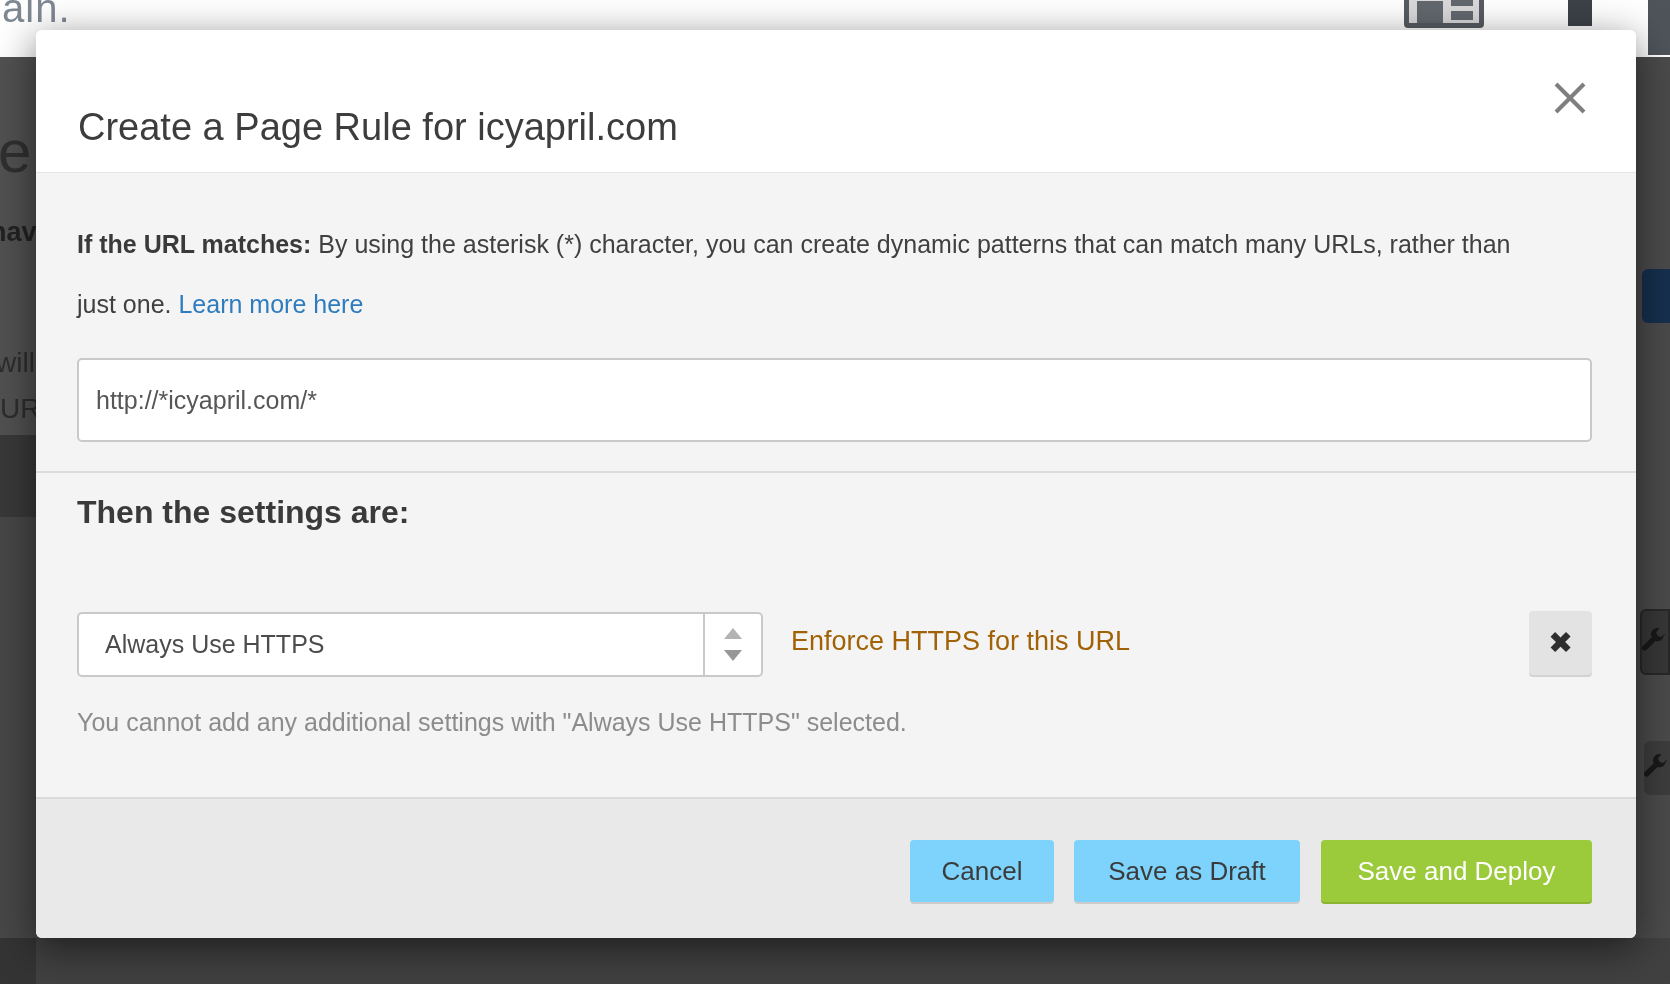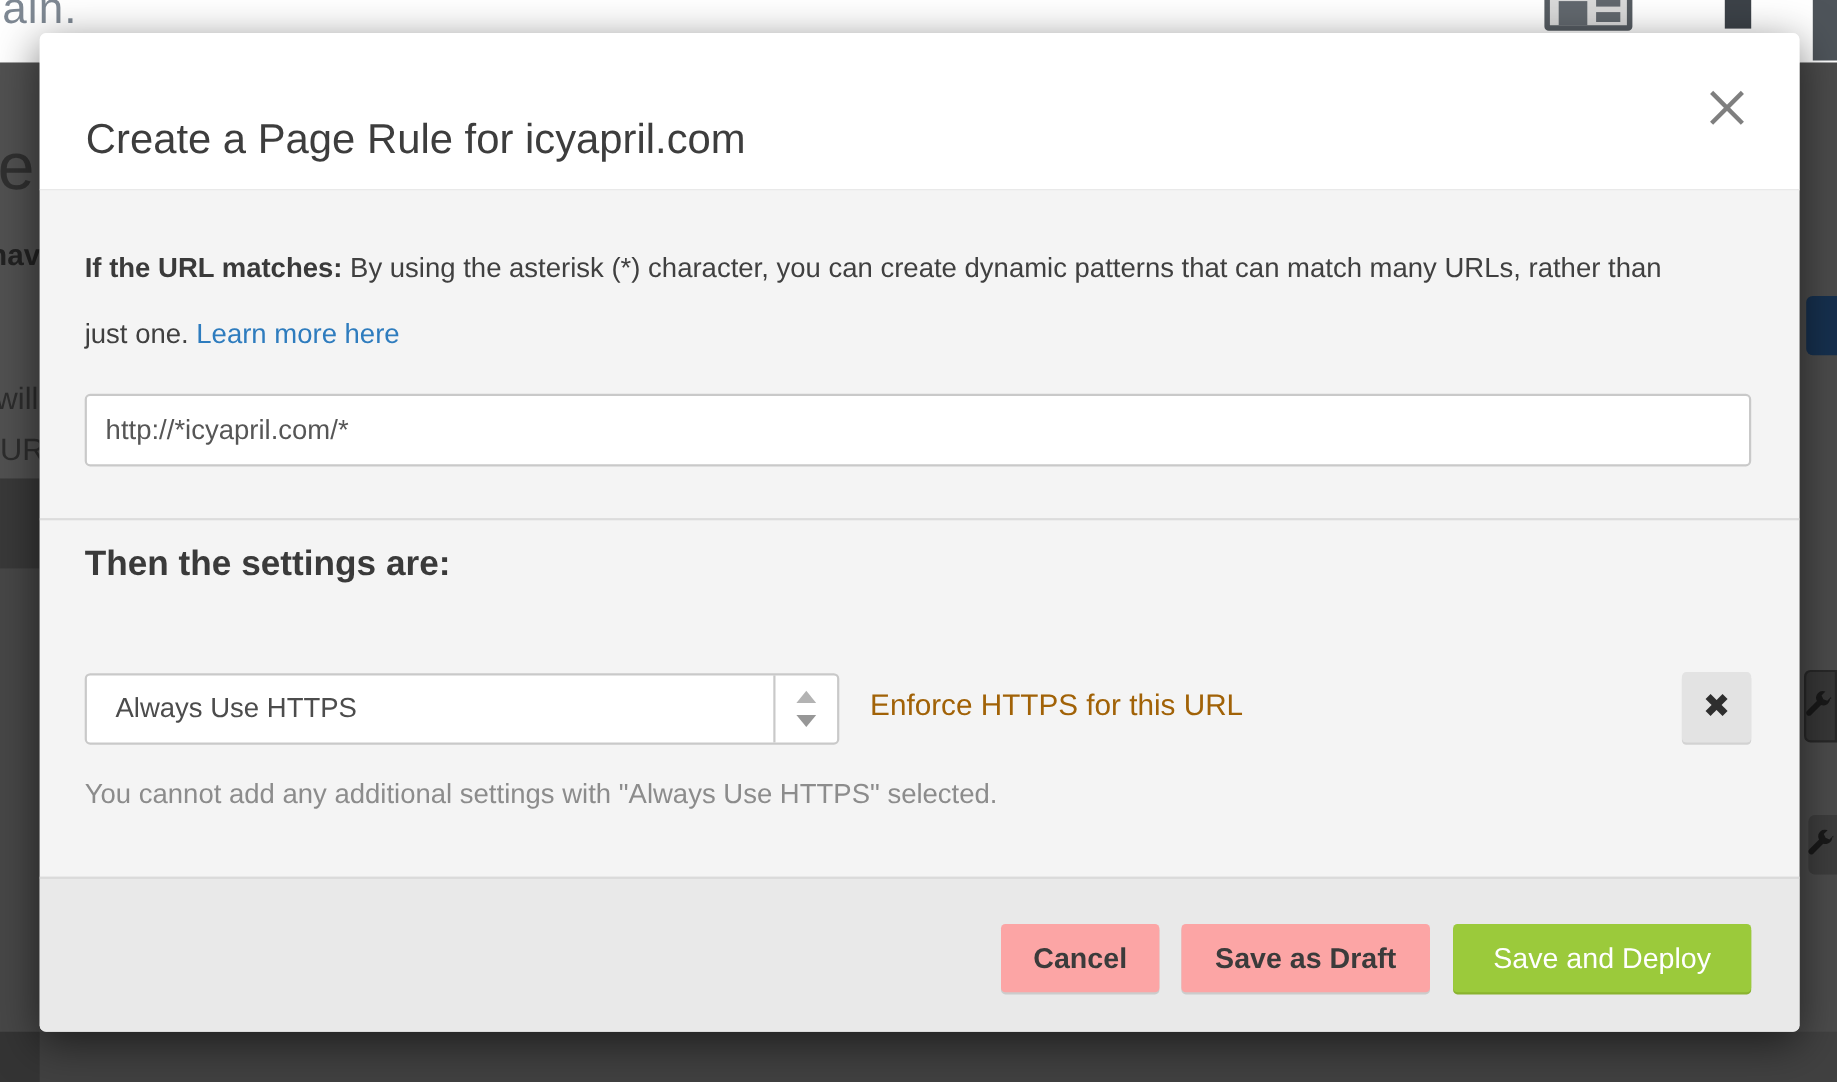--- a/index.html
+++ b/index.html
@@ -37,41 +37,41 @@
   
   .modal{position:absolute;left:36px;top:30px;width:1600px;height:908px;background:#f4f4f4;border-radius:6px;box-shadow:0 10px 40px rgba(0,0,0,0.55);overflow:hidden;}
   .modal-header{position:absolute;left:0;top:0;width:100%;height:143px;background:#ffffff;border-bottom:1px solid #e4e4e4;}
   .modal-title{position:absolute;left:42px;top:46px;font-size:38px;color:#3d3d3d;font-weight:400;margin-top:30px;}
   .close-btn{position:absolute;left:1516px;top:50px;width:36px;height:36px;cursor:pointer;background:none;border:none;padding:0;}
 
   .paragraph{position:absolute;left:41px;top:184px;width:1470px;font-size:25px;line-height:60px;color:#404040;}
   .paragraph b{color:#3a3a3a;}
   .link{color:#2e7cbe;text-decoration:none;cursor:pointer;}
 
-  .url-input{position:absolute;left:41px;top:328px;width:1515px;height:66px;background:#fff;border:2px solid #c9c9c9;border-radius:5px;font-size:25px;color:#565656;padding:0 0 0 17px;outline:none;}
+  .url-input{position:absolute;left:41px;top:328px;width:1515px;height:84px;background:#fff;border:2px solid #c9c9c9;border-radius:5px;font-size:25px;color:#565656;padding:0 0 0 17px;outline:none;}
 
   .divider{position:absolute;left:0;top:441px;width:100%;height:2px;background:#dcdcdc;}
 
   .settings-heading{position:absolute;left:41px;top:464px;font-size:32px;font-weight:bold;color:#3a3a3a;}
 
   .setting-select{position:absolute;left:41px;top:582px;width:686px;height:65px;background:#fff;border:2px solid #c9c9c9;border-radius:5px;cursor:pointer;}
   .setting-select .value{position:absolute;left:26px;top:0;line-height:61px;font-size:25px;color:#4c4c4c;text-align:center;}
   .spinner{position:absolute;right:0;top:0;width:58px;height:100%;border-left:2px solid #c9c9c9;}
   .tri-up{position:absolute;left:50%;top:14px;margin-left:-9px;width:0;height:0;border-left:9px solid transparent;border-right:9px solid transparent;border-bottom:11px solid #b3b3b3;}
   .tri-down{position:absolute;left:50%;bottom:14px;margin-left:-9px;width:0;height:0;border-left:9px solid transparent;border-right:9px solid transparent;border-top:11px solid #979797;}
 
   .setting-desc{position:absolute;left:755px;top:596px;font-size:27px;color:#a16207;text-align:center;}
 
   .remove-btn{position:absolute;left:1493px;top:581px;width:63px;height:64px;background:#e3e3e3;border:none;border-radius:4px;box-shadow:0 2px 0 #d2d2d2;font-size:30px;color:#2e2e2e;cursor:pointer;line-height:64px;text-align:center;padding:0;}
 
   .note{position:absolute;left:41px;top:678px;font-size:25px;color:#8c8c8c;}
 
   .modal-footer{position:absolute;left:0;top:767px;width:100%;height:141px;background:#e9e9e9;border-top:2px solid #dadada;}
   .btn{position:absolute;top:41px;height:62px;border:none;border-radius:4px;font-size:26px;cursor:pointer;padding:0;text-align:center;}
-  .btn-gray{background:#fca5a5;color:#3b3b3b;box-shadow:0 2px 0 #cccccc;font-weight:bold;}
+  .btn-gray{background:#7dd3fc;color:#3b3b3b;box-shadow:0 2px 0 #cccccc;}
   .btn-cancel{left:874px;width:144px;}
   .btn-draft{left:1038px;width:226px;}
   .btn-deploy{left:1285px;width:271px;background:#9bca3b;color:#ffffff;box-shadow:0 2px 0 #8ab32f;}
 </style>
 </head>
 <body>
 
 <div class="scene">
 
   <div class="topbar">

